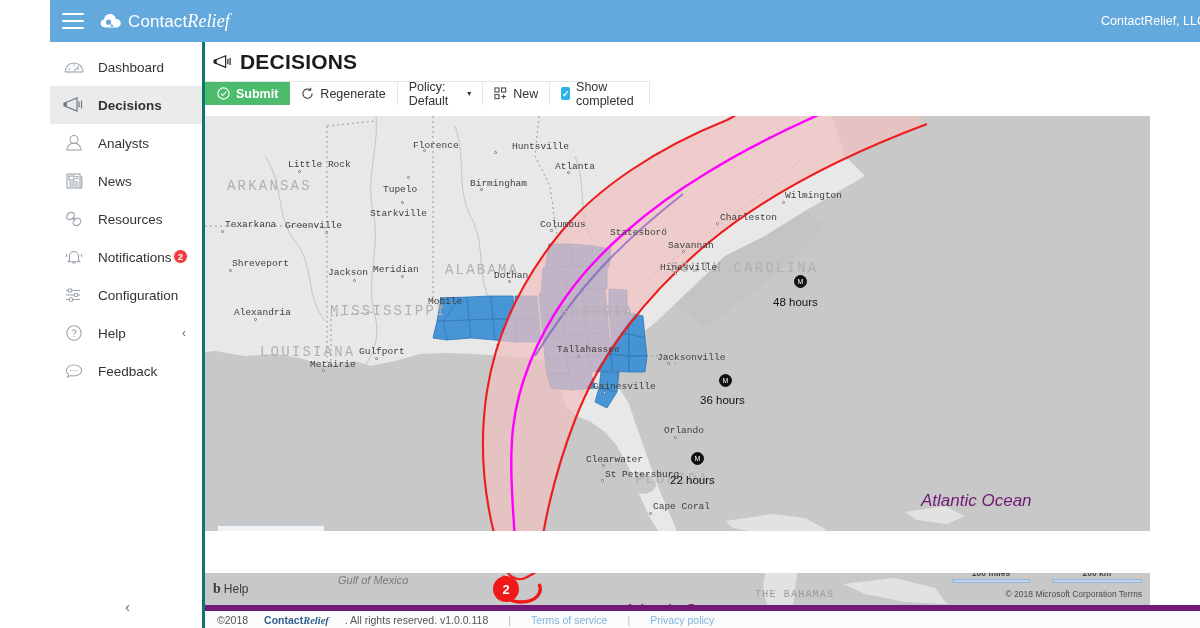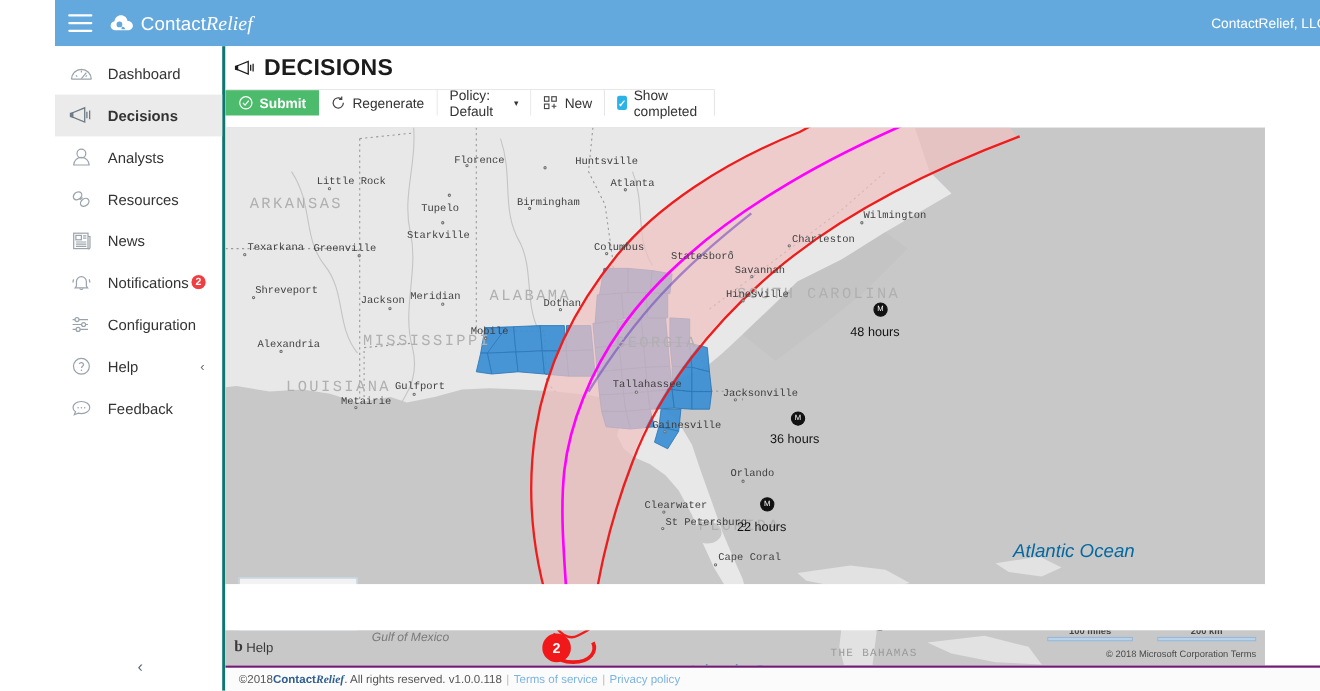--- a/index.html
+++ b/index.html
@@ -115,21 +115,21 @@
   .map svg { display: block; }
   .map-label {
     position: absolute; font-size: 9px; color: #5d5d5d; white-space: nowrap;
     font-family: Liberation Mono, monospace;
   }
   .map-label.city { color: #3f3f3f; font-size: 9.5px; }
   .map-label.state {
     color: #b0b0b0; font-size: 14px; letter-spacing: 2.2px;
   }
   .map-label.ocean {
-    color: #0369a1; font-style: italic; font-size: 17px; font-family: "Liberation Sans", sans-serif;
+    color: #701a75; font-style: italic; font-size: 17px; font-family: "Liberation Sans", sans-serif;
   }
   .map-label.ocean.sm { font-size: 11px; font-style: italic; color:#7a7a7a; }
   .map-label.region { color: #9a9a9a; font-size: 10px; letter-spacing: 1.2px; }
   .city-dot {
     position: absolute; width: 3px; height: 3px; background: #fff;
     border: 1px solid #6e6e6e; border-radius: 50%;
   }
   .city-dot.sq { border-radius: 0; background: #2a2a2a; border-color: #2a2a2a; width: 4px; height: 4px; }
   .track-label {
     position: absolute; font-size: 11.5px; color: #111; font-weight: normal; white-space: nowrap;
@@ -175,23 +175,23 @@
   .scale-unit { display: flex; flex-direction: column; align-items: center; }
   .scale-unit span { font-size: 8.5px; color: #444; margin-bottom: 1px; }
   .scale-bar { height: 4px; background: #b8d3ea; border: 1px solid #9ab8d4; }
   .ms-attr {
     position: absolute; right: 8px; bottom: 6px; font-size: 8.5px; color: #4a4a4a;
   }
 
   
   .footer {
     position: absolute; left: 205px; top: 605px; width: 995px; height: 23px;
-    background: #fbfbfb; border-top: 2px solid #701a75;
+    background: #fbfbfb; border-top: 6px solid #701a75;
     display: flex; align-items: center; padding-left: 12px;
-    font-size: 10.5px; color: #555;
+    font-size: 10.5px; color: #555; gap: 16px;
   }
   .footer a { color: #7db4e0; text-decoration: none; }
   .footer .sep { color: #bbb; margin: 0 4px; }
   .footer b { color: #2f5f8f; }
   .footer b i { font-family: "Liberation Serif", serif; }
   .gap-fill {
     position: absolute; left: 205px; top: 563px; width: 945px; height: 42px;
     background: #ffffff;
   }
   .right-white {
@@ -257,39 +257,39 @@
             <circle cx="10" cy="5.5" r="4"></circle>
             <path d="M3 16 A7 7 0 0 1 17 16"></path>
               <path d="M2.5 16 h15"></path>
           </svg>
         </span>
         <span class="nav-label">Analysts</span>
       </div>
 
       <div class="nav-item">
         <span class="nav-icon">
-          <svg width="20" height="18" viewBox="0 0 20 18" fill="none" stroke="#9aa3ab" stroke-width="1.2">
-            <ellipse cx="6.5" cy="6" rx="4.2" ry="3.2" transform="rotate(-40 6.5 6)"></ellipse>
-            <ellipse cx="13" cy="12" rx="4.2" ry="3.2" transform="rotate(-40 13 12)"></ellipse>
-            <path d="M8.5 9.5 L11 7.5"></path>
-          </svg>
-        </span>
-        <span class="nav-label">Resources</span>
-      </div>
-
-      <div class="nav-item">
-        <span class="nav-icon">
           <svg width="20" height="18" viewBox="0 0 20 18" fill="none" stroke="#9aa3ab" stroke-width="1.1">
             <rect x="3" y="2" width="13" height="14"></rect>
             <rect x="5" y="4" width="5" height="4"></rect>
             <path d="M11.5 4.5 h3 M11.5 6.5 h3 M5 10 h9.5 M5 12 h9.5 M5 14 h9.5"></path>
             <path d="M16 5 h1.8 v10 a1.2 1.2 0 0 1 -1.8 1"></path>
           </svg>
         </span>
         <span class="nav-label">News</span>
+      </div>
+
+      <div class="nav-item">
+        <span class="nav-icon">
+          <svg width="20" height="18" viewBox="0 0 20 18" fill="none" stroke="#9aa3ab" stroke-width="1.2">
+            <ellipse cx="6.5" cy="6" rx="4.2" ry="3.2" transform="rotate(-40 6.5 6)"></ellipse>
+            <ellipse cx="13" cy="12" rx="4.2" ry="3.2" transform="rotate(-40 13 12)"></ellipse>
+            <path d="M8.5 9.5 L11 7.5"></path>
+          </svg>
+        </span>
+        <span class="nav-label">Resources</span>
       </div>
 
       <div class="nav-item">
         <span class="nav-icon">
           <svg width="20" height="18" viewBox="0 0 20 18" fill="none" stroke="#9aa3ab" stroke-width="1.1">
             <path d="M5.5 12 v-4 a4.5 4.5 0 0 1 9 0 v4 l1.2 1.7 h-11.4 z"></path>
             <path d="M8.4 14.2 a1.8 1.8 0 0 0 3.2 0"></path>
             <path d="M3 6 q-.8 1.4 -.6 3 M17 6 q.8 1.4 .6 3"></path>
           </svg>
         </span>
@@ -547,21 +547,21 @@
       <div class="map-label city" style="left:105px; top:243px;">Metairie</div>
         <div class="city-dot" style="left:117px; top:253px;"></div>
       <div class="map-label city" style="left:178px; top:68px;">Tupelo</div>
         <div class="city-dot" style="left:202px; top:60px;"></div>
       <div class="map-label city" style="left:165px; top:92px;">Starkville</div>
         <div class="city-dot" style="left:196px; top:85px;"></div>
       <div class="map-label city" style="left:168px; top:148px;">Meridian</div>
         <div class="city-dot" style="left:196px; top:159px;"></div>
       <div class="map-label city" style="left:208px; top:24px;">Florence</div>
         <div class="city-dot" style="left:218px; top:33px;"></div>
-      <div class="map-label city" style="left:286px; top:25px;padding-left:32px;">Huntsville</div>
+      <div class="map-label city" style="left:275px; top:25px;padding-left:32px;">Huntsville</div>
         <div class="city-dot" style="left:289px; top:35px;"></div>
       <div class="map-label city" style="left:265px; top:62px;">Birmingham</div>
         <div class="city-dot" style="left:275px; top:72px;"></div>
       <div class="map-label city" style="left:350px; top:45px;">Atlanta</div>
         <div class="city-dot" style="left:362px; top:55px;"></div>
       <div class="map-label city" style="left:335px; top:103px;">Columbus</div>
         <div class="city-dot" style="left:345px; top:113px;"></div>
       <div class="map-label city" style="left:223px; top:180px;">Mobile</div>
         <div class="city-dot" style="left:235px; top:190px;"></div>
       <div class="map-label city" style="left:289px; top:154px;">Dothan</div>

